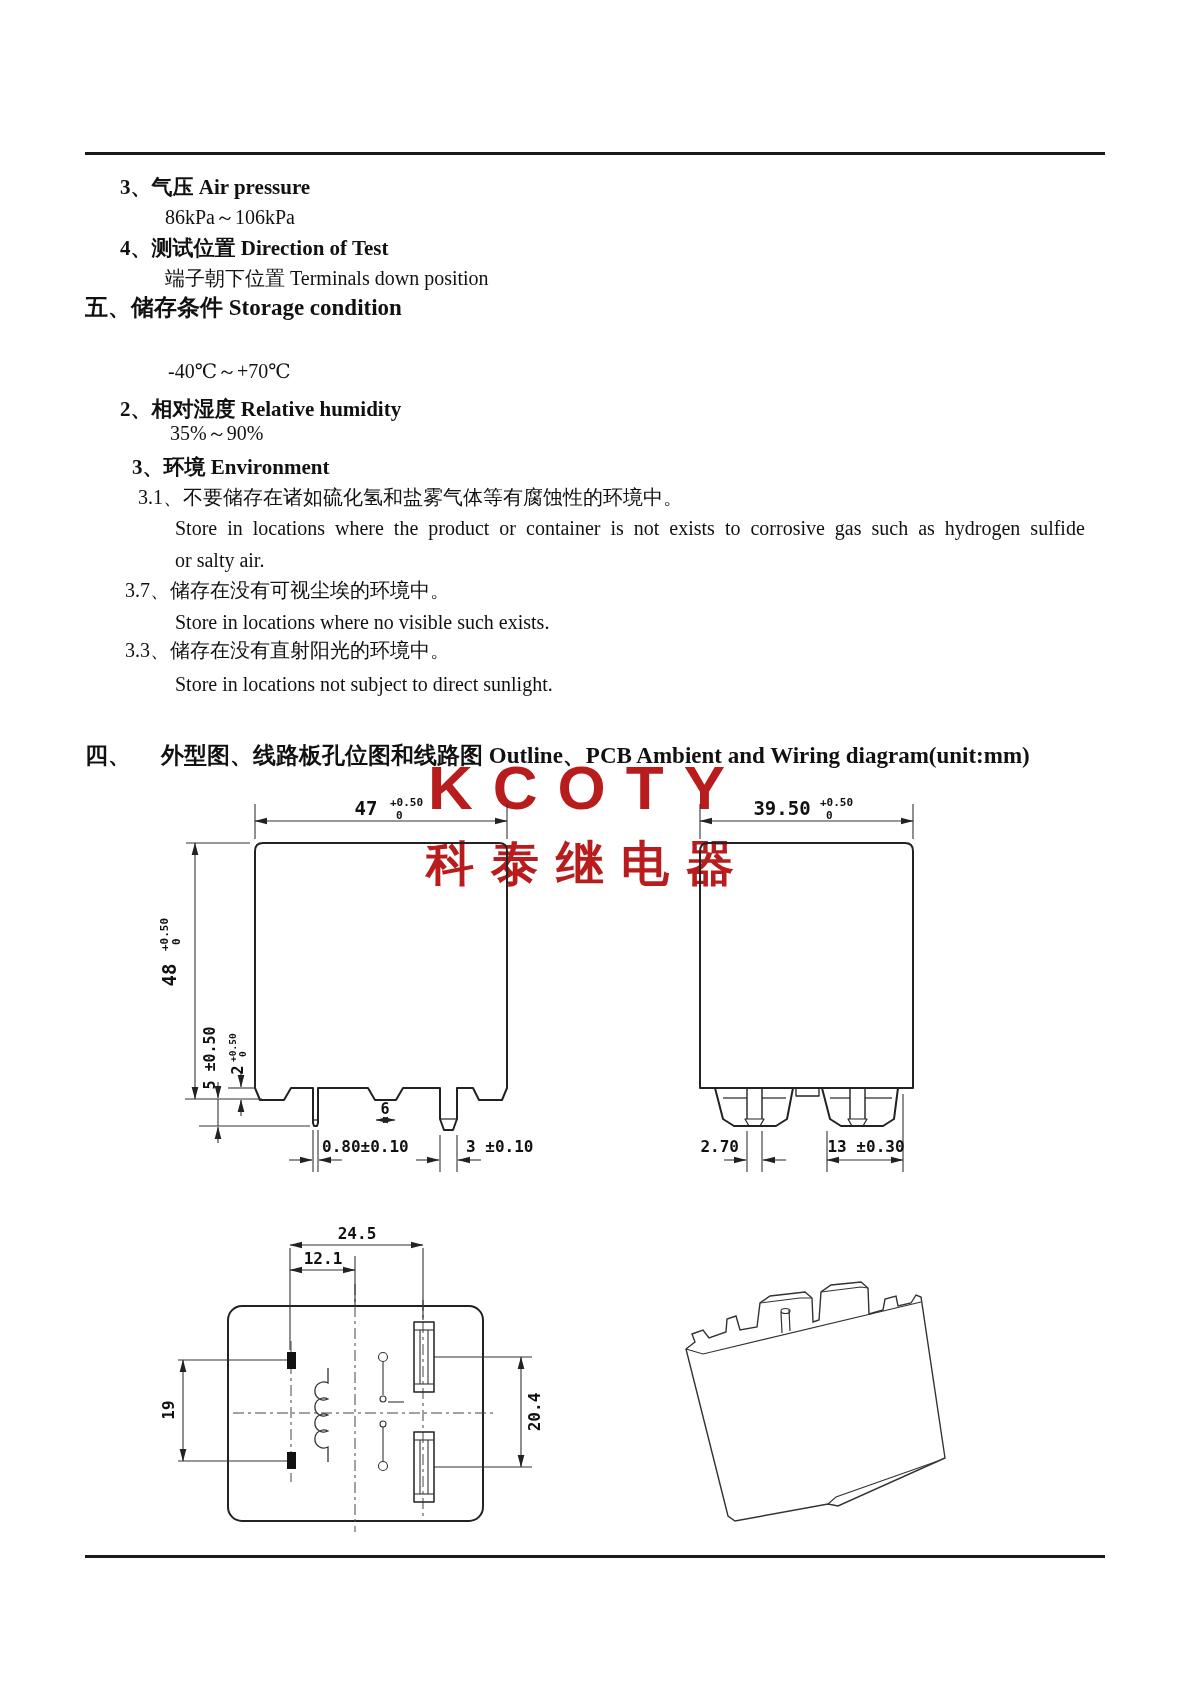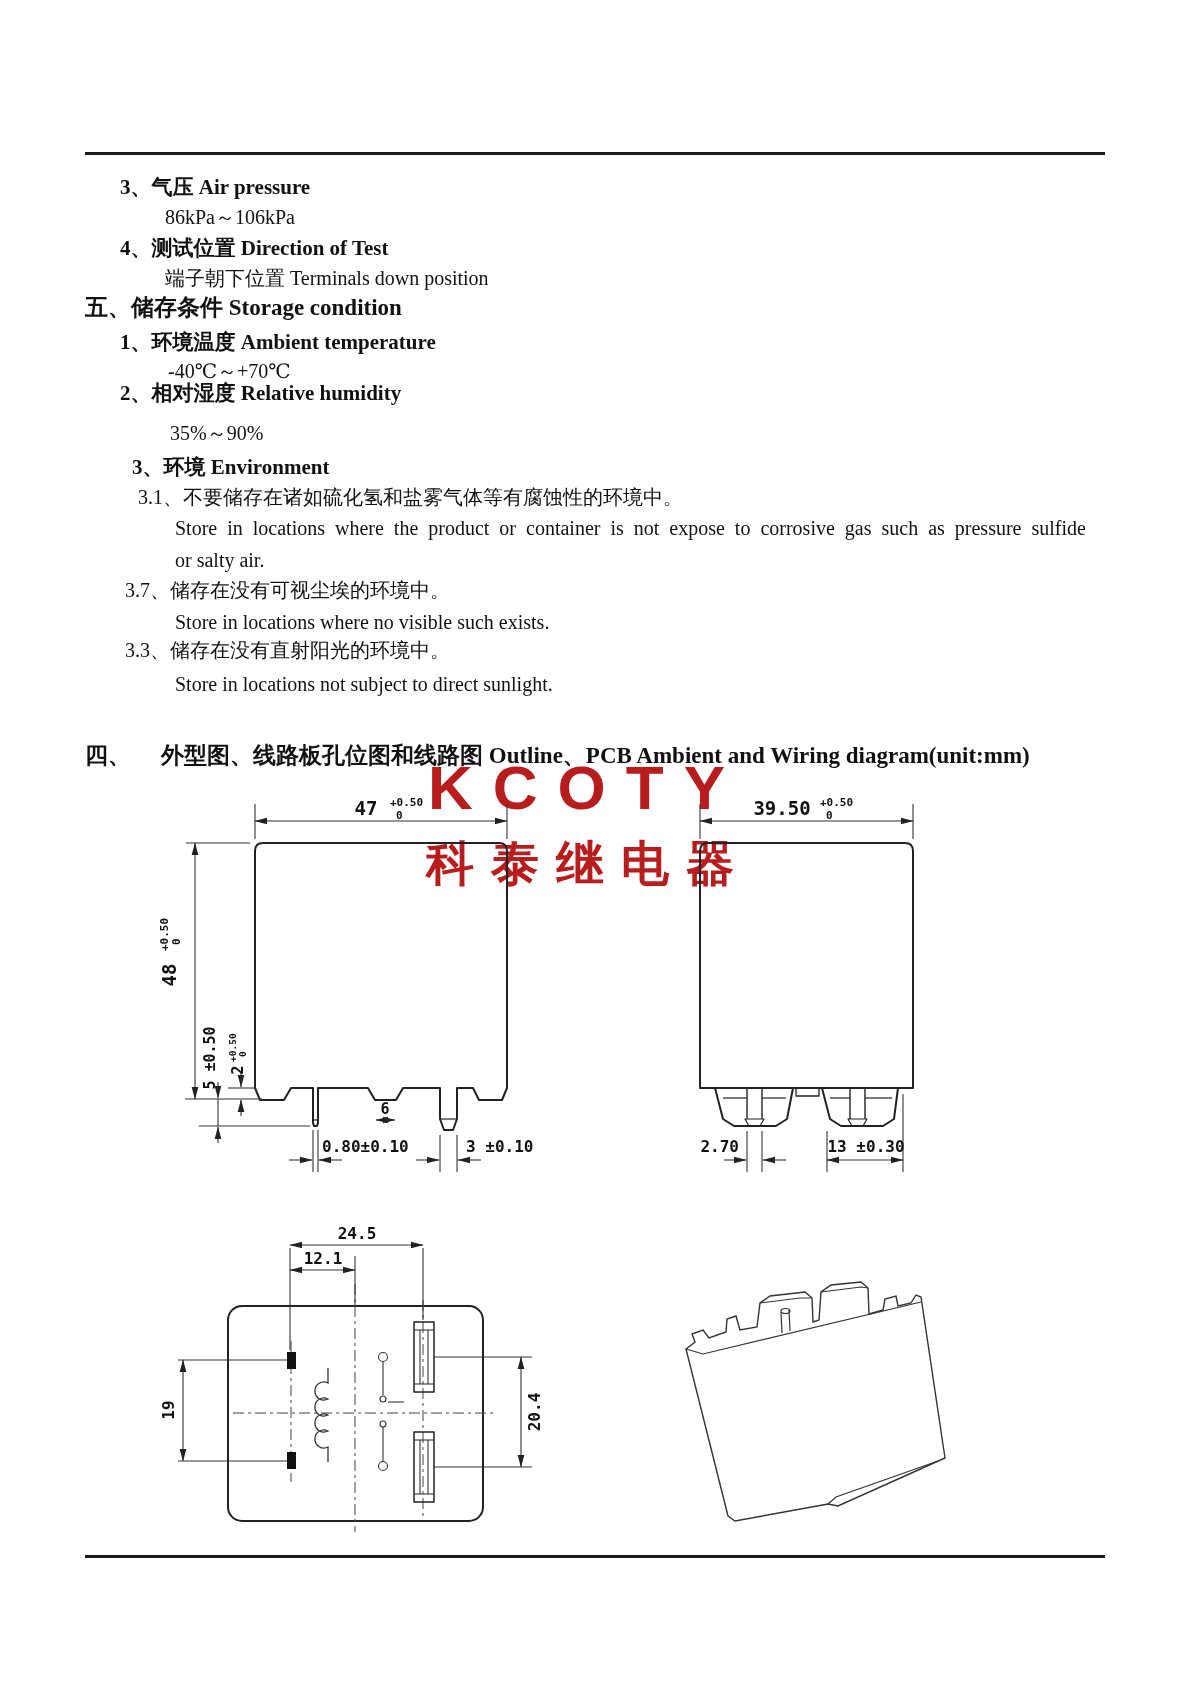--- a/index.html
+++ b/index.html
@@ -37,27 +37,26 @@
   <div class="rule bottom"></div>
 
   <div class="wm wm1">KCOTY</div>
   <div class="wm wm2">科泰继电器</div>
 
   <div class="tl b" style="left:120px;top:174px;">3、气压 Air pressure</div>
   <div class="tl" style="left:165px;top:204px;">86kPa～106kPa</div>
   <div class="tl b" style="left:120px;top:235px;">4、测试位置 Direction of Test</div>
   <div class="tl" style="left:165px;top:265px;">端子朝下位置 Terminals down position</div>
   <div class="tl big" style="left:85px;top:295px;">五、储存条件 Storage condition</div>
-  <div class="tl b" style="left:120px;top:329px;">1、环境温度 Ambient temperature</div>
   <div class="tl" style="left:168px;top:358px;">-40℃～+70℃</div>
-  <div class="tl b" style="left:120px;top:380px;">2、相对湿度 Relative humidity</div>
+  <div class="tl b" style="left:120px;top:396px;">2、相对湿度 Relative humidity</div>
   <div class="tl" style="left:170px;top:420px;">35%～90%</div>
   <div class="tl b" style="left:120px;top:454px;margin-left:12px;">3、环境 Environment</div>
   <div class="tl" style="left:138px;top:484px;">3.1、不要储存在诸如硫化氢和盐雾气体等有腐蚀性的环境中。</div>
-  <div class="tl stretch" style="left:175px;top:515px;">Store in locations where the product or container is not expose to corrosive gas such as pressure sulfide</div>
+  <div class="tl stretch" style="left:175px;top:515px;">Store in locations where the product or container is not exists to corrosive gas such as hydrogen sulfide</div>
   <div class="tl" style="left:175px;top:547px;">or salty air.</div>
   <div class="tl" style="left:125px;top:577px;">3.7、储存在没有可视尘埃的环境中。</div>
   <div class="tl" style="left:175px;top:609px;">Store in locations where no visible such exists.</div>
   <div class="tl" style="left:125px;top:637px;">3.3、储存在没有直射阳光的环境中。</div>
   <div class="tl" style="left:175px;top:671px;">Store in locations not subject to direct sunlight.</div>
 
   <div class="h4line" style="left:85px;top:740px;">
     <span>四、</span><span class="gap">外型图、线路板孔位图和线路图 Outline、PCB Ambient and Wiring diagram(unit:mm)</span>
   </div>
 

